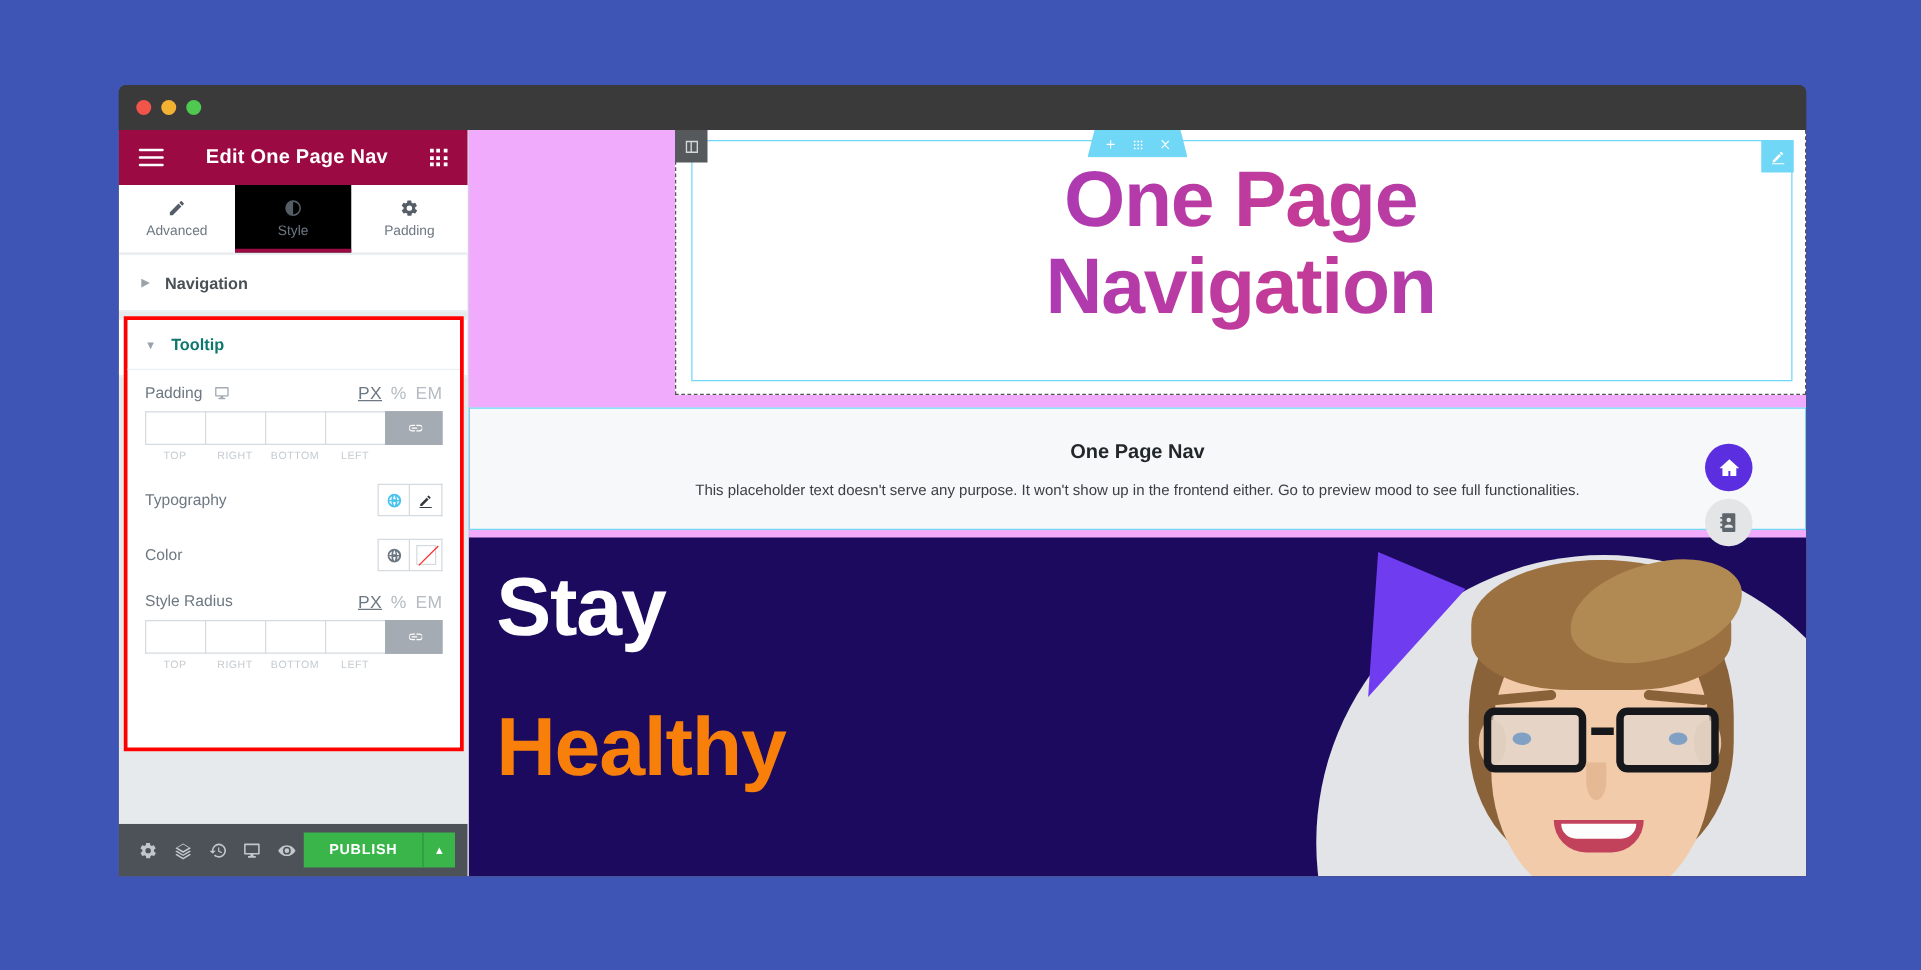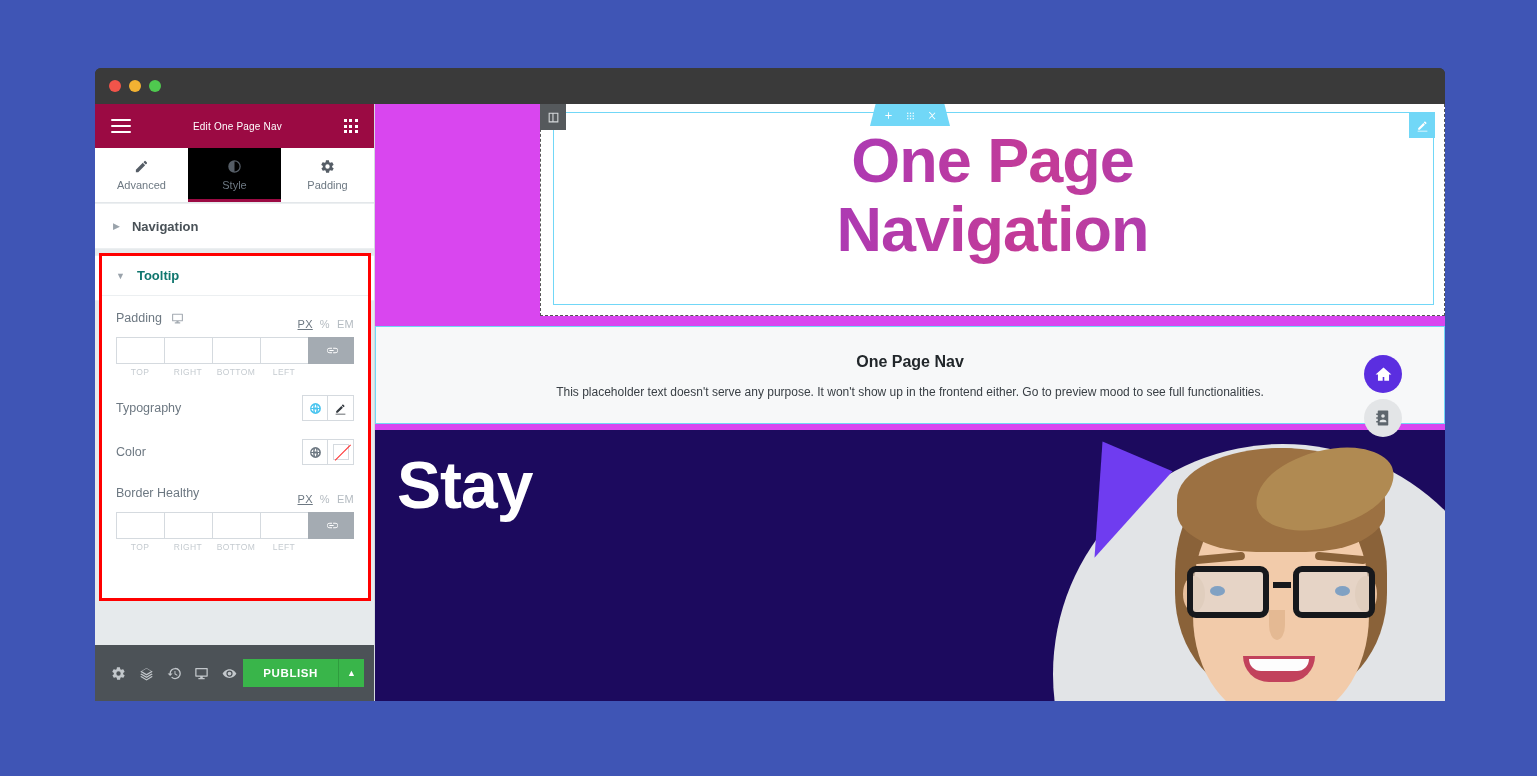--- a/index.html
+++ b/index.html
@@ -33,21 +33,21 @@
   #panel {
     width: 280px; background: #ffffff; position: relative;
     display: flex; flex-direction: column; height: 100%;
     border-right: 1px solid #d5dadf;
   }
   #panel-header {
     height: 44px; background: #9b0a43; color: #fff;
     display: flex; align-items: center; justify-content: space-between;
     padding: 0 16px; flex: 0 0 auto;
   }
-  #panel-header .ttl { font-size: 10px; font-weight: normal; letter-spacing: .2px; }
+  #panel-header .ttl { font-size: 16px; font-weight: bold; letter-spacing: .2px; }
   .hamburger { width: 20px; display: flex; flex-direction: column; gap: 3.5px; cursor: pointer; }
   .hamburger i { display: block; height: 2.5px; background: #fff; border-radius: 1px; }
   .grid-icon { display: grid; grid-template-columns: repeat(3, 3px); gap: 2.5px; cursor: pointer; }
   .grid-icon i { width: 3px; height: 3px; background: #fff; display: block; }
 
   #tabs { display: flex; height: 55px; border-bottom: 1px solid #e3e7ea; flex: 0 0 auto; background:#fff; }
   .tab {
     flex: 1; display: flex; flex-direction: column; align-items: center; justify-content: center;
     gap: 5px; cursor: pointer; color: #6d7882; font-size: 11px; position: relative; height: 100%;
   }
@@ -77,21 +77,21 @@
     border-bottom: 1px solid #eceff1; cursor: pointer;
   }
   #tooltip-head .caret { color: #9aa3ab; font-size: 9px; }
   #tooltip-head .label { font-size: 13px; font-weight: bold; color: #0f766e; }
 
   .ctrl { padding: 10px 14px 2px 14px; }
   .ctrl-row { display: flex; align-items: center; justify-content: space-between; }
   .ctrl-label { font-size: 12.5px; color: #6d7882; display:flex; align-items:center; gap:9px; }
   .monitor-ico svg { width: 13px; height: 13px; fill: #a4abb2; display:block; }
 
-  .units { display: flex; gap: 7px; font-size: 11px; color: #b4bbc1; letter-spacing:.3px;margin-top:12px; }
+  .units { display: flex; gap: 7px; font-size: 14px; color: #b4bbc1; letter-spacing:.3px; }
   .units span { cursor: pointer; }
   .units span.sel { color: #6d7882; text-decoration: underline; }
 
   .dim-row { display: flex; margin-top: 7px; height: 27px; }
   .dim-row input {
     flex: 1; min-width: 0; height: 27px; border: 1px solid #d5dadf; border-right: none;
     background: #fff; font-size: 11px; text-align: center; color: #495157;
     font-family: "Liberation Sans", sans-serif; outline: none;
   }
   .dim-row .linker {
@@ -114,38 +114,38 @@
   .globe-gray { fill: #6d7882; }
   .pencil-dark { fill: #343a40; }
   .empty-swatch { width: 16px; height: 16px; border: 1px solid #d5dadf; position: relative; background:#fff; }
   .empty-swatch::after {
     content: ""; position: absolute; left: -2px; top: 50%; width: 22px; height: 1.4px;
     background: #ff2d2d; transform: rotate(-45deg); transform-origin: center;
   }
 
   
   #panel-footer {
-    height: 56px; background: #4c5257; display: flex; align-items: center;
+    height: 42px; background: #4c5257; display: flex; align-items: center;
     padding: 0 10px; gap: 0; flex: 0 0 auto;
   }
   .foot-ico { width: 31px; height: 42px; display: flex; align-items: center; justify-content: center; cursor: pointer; }
   .foot-ico svg { width: 15px; height: 15px; fill: #c2c7cb; }
   #publish-wrap { margin-left: auto; display: flex; height: 28px; }
   #publish-btn {
     background: #39b54a; color: #fff; font-size: 11.5px; font-weight: bold; letter-spacing: .6px;
     padding: 0 20px; display: flex; align-items: center; cursor: pointer; border:none;
     font-family:"Liberation Sans", sans-serif;
   }
   #publish-caret {
     background: #39b54a; width: 26px; display: flex; align-items: center; justify-content: center;
     border-left: 1px solid #2f9c3e; color: #fff; font-size: 9px; cursor: pointer;
   }
 
   
-  #canvas { flex: 1; background: #d946ef; position: relative; overflow: hidden; }
+  #canvas { flex: 1; background: #f0abfc; position: relative; overflow: hidden; }
 
   #sec1 {
     position: absolute; left: 165px; top: 0px; right: 0; height: 212px;
     background: #fff; border: 1px dashed #555; border-top:none;
   }
   #sec1-inner {
     position: absolute; left: 12px; top: 8px; right: 10px; bottom: 10px;
     border: 1px solid #71d7f7;
   }
   #sec1-handle {
@@ -381,21 +381,21 @@
                 <span class="sw-btn">
                   <span class="empty-swatch"></span>
                 </span>
               </span>
             </div>
           </div>
 
 
           <div class="ctrl" style="padding-top:14px;">
             <div class="ctrl-row">
-              <span class="ctrl-label">Border Healthy</span>
+              <span class="ctrl-label">Style Radius</span>
               <span class="units">
                 <span class="sel">PX</span>
                 <span>%</span>
                 <span>EM</span>
               </span>
             </div>
             <div class="dim-row">
               <input type="text" style="">
               <input type="text" style="">
               <input type="text" style="">
@@ -509,20 +509,21 @@
       </div>
       <div id="nav-contact">
         <svg viewBox="0 0 24 24">
             <path d="M18 2H6a1 1 0 00-1 1v18a1 1 0 001 1h12a1 1 0 001-1V3a1 1 0 00-1-1zM3 6h2v2H3V6zm0 5h2v2H3v-2zm0 5h2v2H3v-2zm9-9a2.4 2.4 0 110 4.8A2.4 2.4 0 0112 7zm4.5 10.5h-9v-.8c0-1.7 3-2.6 4.5-2.6s4.5.9 4.5 2.6v.8z"></path>
           </svg>
       </div>
 
       <div id="sec3">
         <div id="sec3-text">
           <div class="big-head white">Stay</div>
+          <div class="big-head orange">Healthy</div>
         </div>
         <div id="photo">
           <div id="photo-circle"></div>
           <div id="face-wrap">
             <div class="hair-back"></div>
             <div class="face"></div>
             <div class="hair-top"></div>
             <div class="hair-swoop"></div>
             <div class="ear l"></div>
               <div class="ear r"></div>

